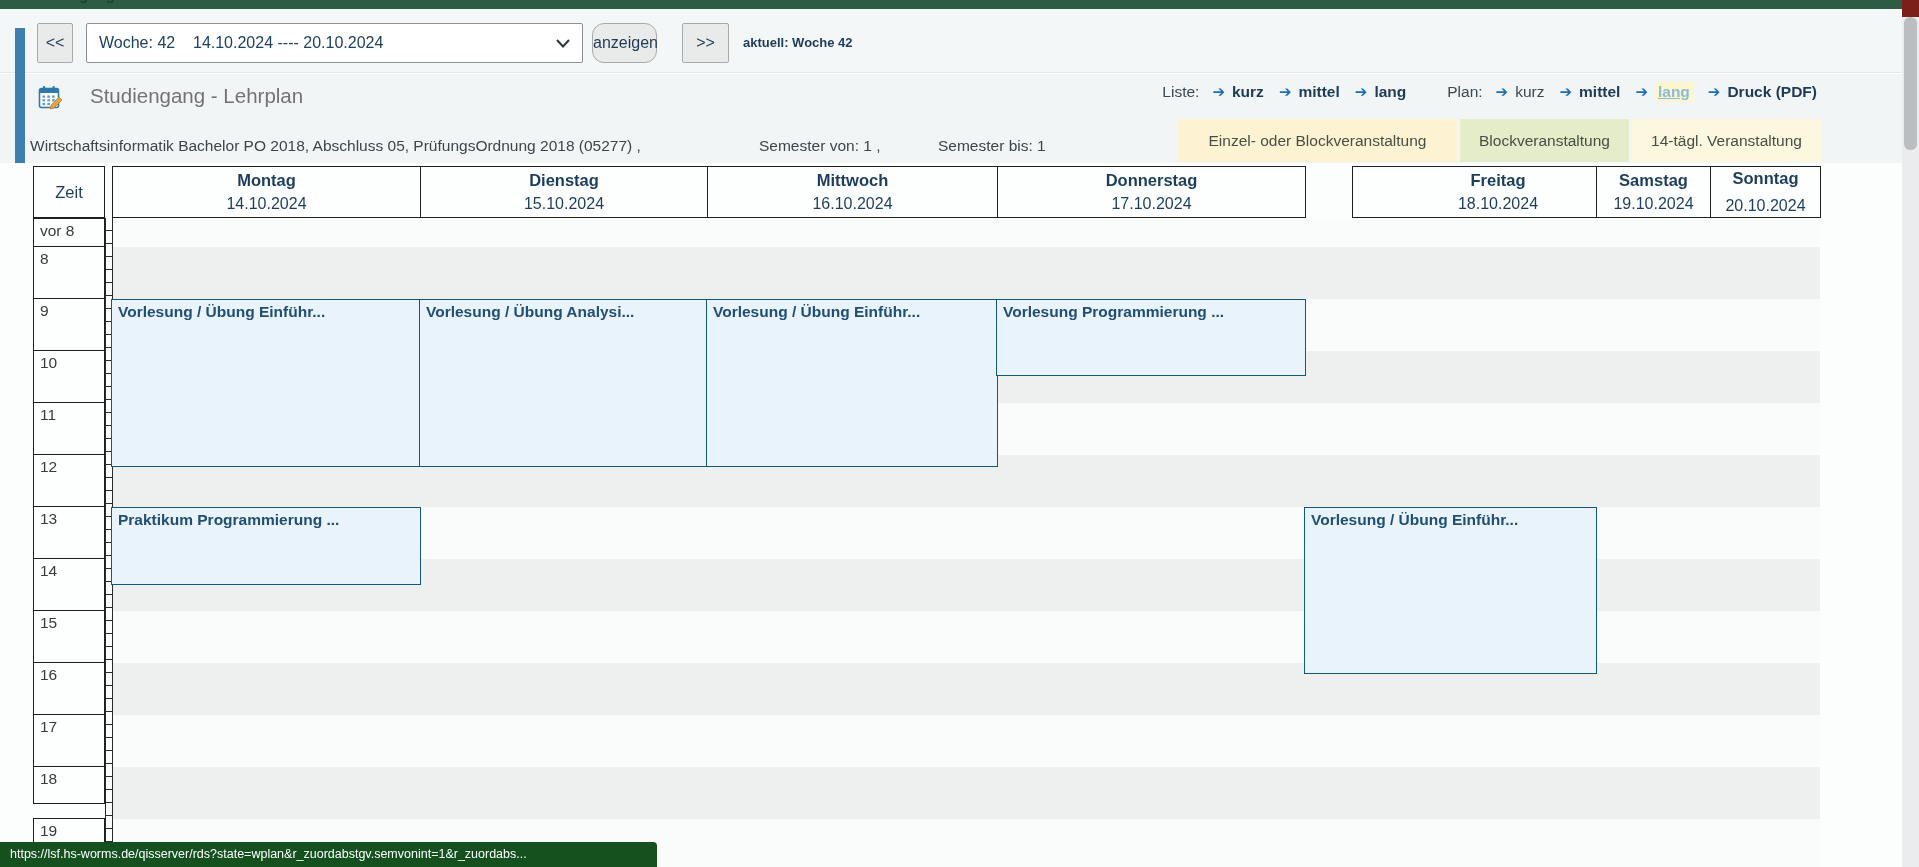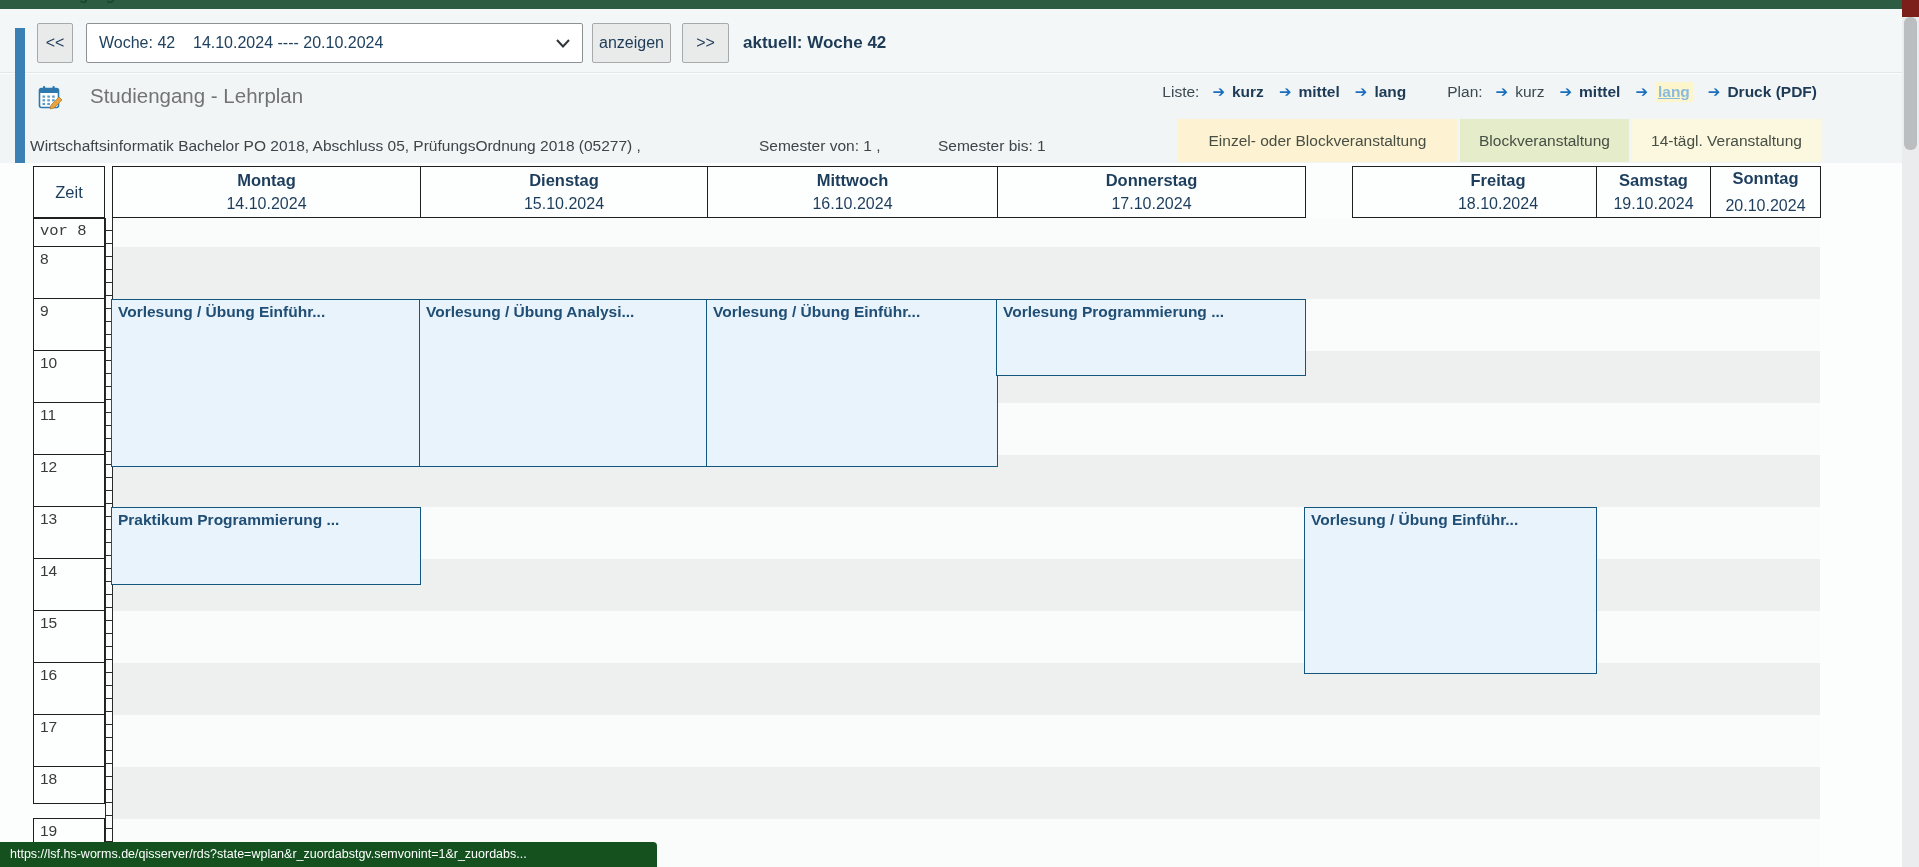--- a/index.html
+++ b/index.html
@@ -19,21 +19,21 @@
   .band-top { position:absolute; left:0; top:9px; width:1902px; height:64px; background:#f4f7f7; border-bottom:1px solid #e2e7e9; }
   .band-title { position:absolute; left:0; top:74px; width:1902px; height:89px; background:#f1f5f6; }
   .accent-stripe { position:absolute; left:15px; top:28px; width:10px; height:135px; background:#3b80b4; }
 
   
   .btn { position:absolute; top:23px; height:40px; background:#e9eaea; border:1px solid #a6aaab; border-radius:2px;
          color:#1d3a56; font-size:16px; font-family:inherit; cursor:pointer; }
   .select { position:absolute; left:86px; top:23px; width:497px; height:40px; background:#fff; border:1px solid #8c9193;
             border-radius:2px; color:#21425f; font-size:16px; display:flex; align-items:center; padding:0 12px; cursor:pointer; }
   .select .val { white-space:pre; flex:1; }
-  .current-week { position:absolute; left:743px; top:23px; height:40px; line-height:40px; font-size:17px; font-weight:700; color:#1d3a56; }
+  .current-week { position:absolute; left:743px; top:23px; height:40px; line-height:40px; font-size:13px; font-weight:700; color:#1d3a56; }
 
   
   .cal-icon { position:absolute; left:38px; top:85px; }
   .page-title { position:absolute; left:90px; top:84px; font-size:20.5px; color:#737373; font-weight:400; }
   .view-nav { position:absolute; right:87px; top:80px; height:24px; display:flex; align-items:center; font-size:15.5px; }
   .view-nav .grp-label { color:#3c4850; margin-right:13px; }
   .view-nav .arrow { color:#1a6fbd; font-size:15px; margin-right:7px; }
   .view-nav a { text-decoration:none; margin-right:15px; color:#1d3a56; font-weight:700; cursor:pointer; }
   .view-nav a.normal { font-weight:400; color:#3c4850; }
   .view-nav a.active { font-weight:700; color:#8abbdc; background:#fdf6cd; text-decoration:underline; padding:1px 3px; }
@@ -81,21 +81,21 @@
   <div class="band-title"></div>
   <div class="accent-stripe"></div>
 
   <button class="btn" style="left:37px;width:36px;">&lt;&lt;</button>
   <div class="select">
     <span class="val">Woche: 42    14.10.2024 ---- 20.10.2024</span>
     <svg width="14" height="9" viewBox="0 0 14 9">
       <path d="M1 1 L7 7.5 L13 1" fill="none" stroke="#30373b" stroke-width="2"></path>
     </svg>
   </div>
-  <button class="btn" style="left:592px;width:79px;">anzeigen</button>
+  <button class="btn" style="left:592px;width:65px;border-radius:12px;">anzeigen</button>
   <button class="btn" style="left:682px;width:47px;">&gt;&gt;</button>
   <span class="current-week">aktuell: Woche 42</span>
 
   <svg class="cal-icon" width="25" height="27" viewBox="0 0 25 27">
     <rect x="1.5" y="3.5" width="19" height="19" rx="2" fill="#ffffff" stroke="#2f78ad" stroke-width="1.6"></rect>
     <rect x="1.5" y="3.5" width="19" height="4.5" rx="1.5" fill="#2f78ad"></rect>
     <rect x="5" y="1" width="2.2" height="4.5" rx="1" fill="#2f78ad"></rect>
     <rect x="14.5" y="1" width="2.2" height="4.5" rx="1" fill="#2f78ad"></rect>
     <g fill="#5b9bc8">
       <rect x="4.5" y="10.5" width="2.6" height="2.2"></rect>
@@ -183,21 +183,21 @@
         <div class="band" style="top: 507px; height: 52px; background: rgb(250, 251, 251);"></div>
         <div class="band" style="top: 559px; height: 52px; background: rgb(238, 240, 240);"></div>
         <div class="band" style="top: 611px; height: 52px; background: rgb(250, 251, 251);"></div>
         <div class="band" style="top: 663px; height: 52px; background: rgb(238, 240, 240);"></div>
         <div class="band" style="top: 715px; height: 52px; background: rgb(250, 251, 251);"></div>
         <div class="band" style="top: 767px; height: 52px; background: rgb(238, 240, 240);"></div>
         <div class="band" style="top: 819px; height: 52px; background: rgb(250, 251, 251);"></div>
       </div>
     <div class="tick-strip"></div>
     <div id="time-cells">
-        <div class="zeit-cell" style="top: 218px; height: 29px; font-family: Liberation Mono, monospace;">vor 8</div>
+        <div class="zeit-cell" style="top: 218px; height: 29px;">vor 8</div>
         <div class="zeit-cell" style="top: 246px; height: 53px;">8</div>
         <div class="zeit-cell" style="top: 298px; height: 53px;">9</div>
         <div class="zeit-cell" style="top: 350px; height: 53px;">10</div>
         <div class="zeit-cell" style="top: 402px; height: 53px;">11</div>
         <div class="zeit-cell" style="top: 454px; height: 53px;">12</div>
         <div class="zeit-cell" style="top: 506px; height: 53px;">13</div>
         <div class="zeit-cell" style="top: 558px; height: 53px;">14</div>
         <div class="zeit-cell" style="top: 610px; height: 53px;">15</div>
         <div class="zeit-cell" style="top: 662px; height: 53px;">16</div>
         <div class="zeit-cell" style="top: 714px; height: 53px;">17</div>

